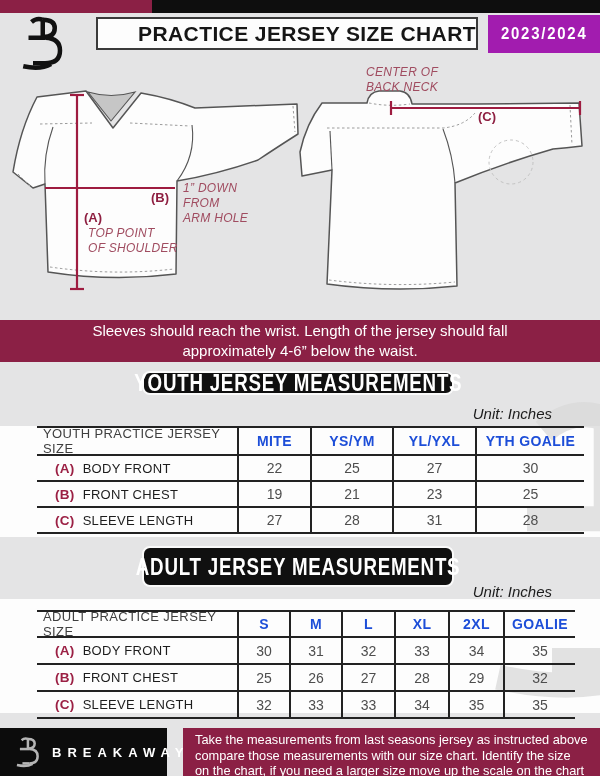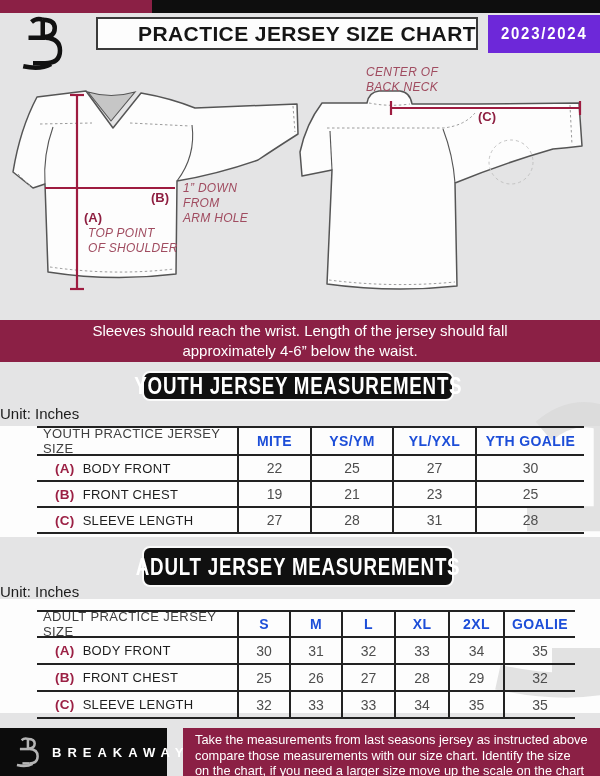--- a/index.html
+++ b/index.html
@@ -8,21 +8,21 @@
 
   
   .strip-maroon{position:absolute;left:0;top:0;width:152px;height:13px;background:#8B2045;}
   .strip-black{position:absolute;left:152px;top:0;width:448px;height:13px;background:#0E0E0E;}
 
   
   .logo-main{position:absolute;left:18px;top:16px;width:48px;height:54px;}
   .title-box{position:absolute;left:96px;top:17px;width:382px;height:33px;background:#FDFDFD;
              border:2px solid #3A3A3A;box-sizing:border-box;display:flex;align-items:center;justify-content:center;}
   .title-box span{font-size:21px;font-weight:bold;color:#161616;letter-spacing:.4px;white-space:nowrap;margin-left:40px;}
-  .year-box{position:absolute;left:488px;top:15px;width:112px;height:38px;background:#6d28d9;
+  .year-box{position:absolute;left:488px;top:15px;width:112px;height:38px;background:#a21caf;
             display:flex;align-items:center;justify-content:center;}
   .year-box span{color:#fff;font-weight:bold;font-size:17px;letter-spacing:2px;transform:scaleX(.88);white-space:nowrap;}
 
   
   .jersey-front{position:absolute;left:8px;top:84px;width:298px;height:212px;}
   .jersey-back{position:absolute;left:296px;top:86px;width:296px;height:210px;}
 
   .diag-label{position:absolute;font-size:13px;font-weight:bold;color:#8E1F41;}
   .diag-note{position:absolute;font-size:12px;font-style:italic;color:#A04C60;line-height:15px;letter-spacing:.3px;font-weight:500;white-space:nowrap;}
 
@@ -35,23 +35,23 @@
   .band-youth{position:absolute;left:0;top:426px;width:600px;height:111px;background:#FDFDFD;}
   .band-adult{position:absolute;left:0;top:599px;width:600px;height:114px;background:#FDFDFD;}
 
   
   .watermark{position:absolute;left:468px;top:398px;width:268px;height:300px;opacity:.75;}
 
   
   .sec-banner{position:absolute;left:142px;width:312px;background:#101010;border:2px solid #FAFAFA;
               border-radius:8px;box-sizing:border-box;display:flex;align-items:center;justify-content:center;}
   .sec-banner span{color:#fff;font-weight:bold;font-size:24px;letter-spacing:1px;transform:scaleX(.78);white-space:nowrap;}
-  #youthBanner{top:371px;height:30px;}
+  #youthBanner{top:371px;height:24px;}
   #adultBanner{top:546px;height:41px;}
-  .unit{position:absolute;left:0;width:552px;text-align:left;font-size:15px;font-weight:500;color:#1C1C1C;}
+  .unit{position:absolute;left:0;width:552px;text-align:right;font-size:15px;font-style:italic;font-weight:500;color:#1C1C1C;}
   #youthUnit{top:405px;}
   #adultUnit{top:583px;}
 
   
   .tbl{position:absolute;display:grid;background:transparent;}
   #youthTable{left:37px;top:426px;width:547px;grid-template-columns:200px 73px 82px 83px 109px;grid-template-rows:30px 26px 26px 26px;}
   #adultTable{left:37px;top:610px;width:538px;grid-template-columns:200px 52px 52px 53px 54px 55px 72px;grid-template-rows:28px 27px 27px 27px;}
   .c{border-bottom:2px solid #222;display:flex;align-items:center;justify-content:center;box-sizing:border-box;}
   .hd{border-top:2px solid #222;}
   .vl{border-left:2px solid #222;}

